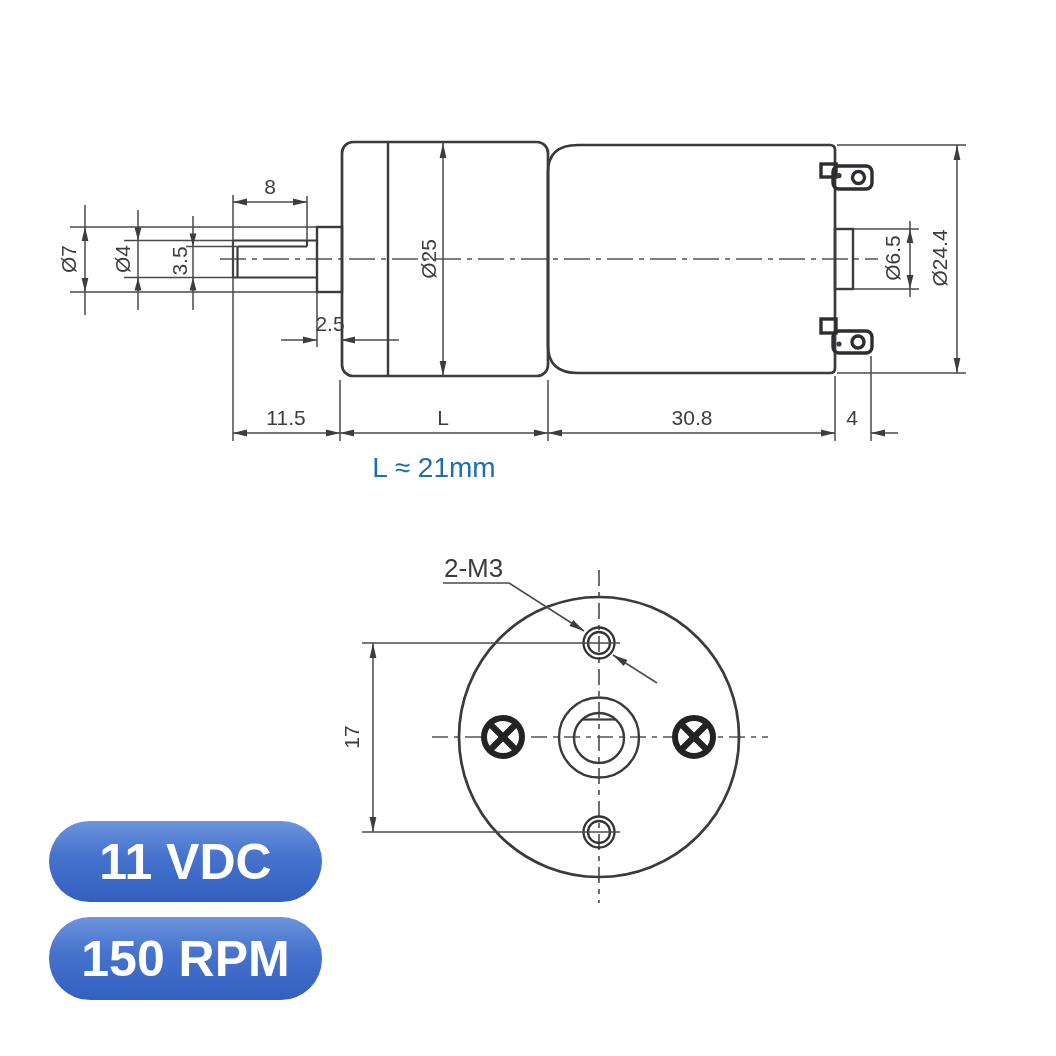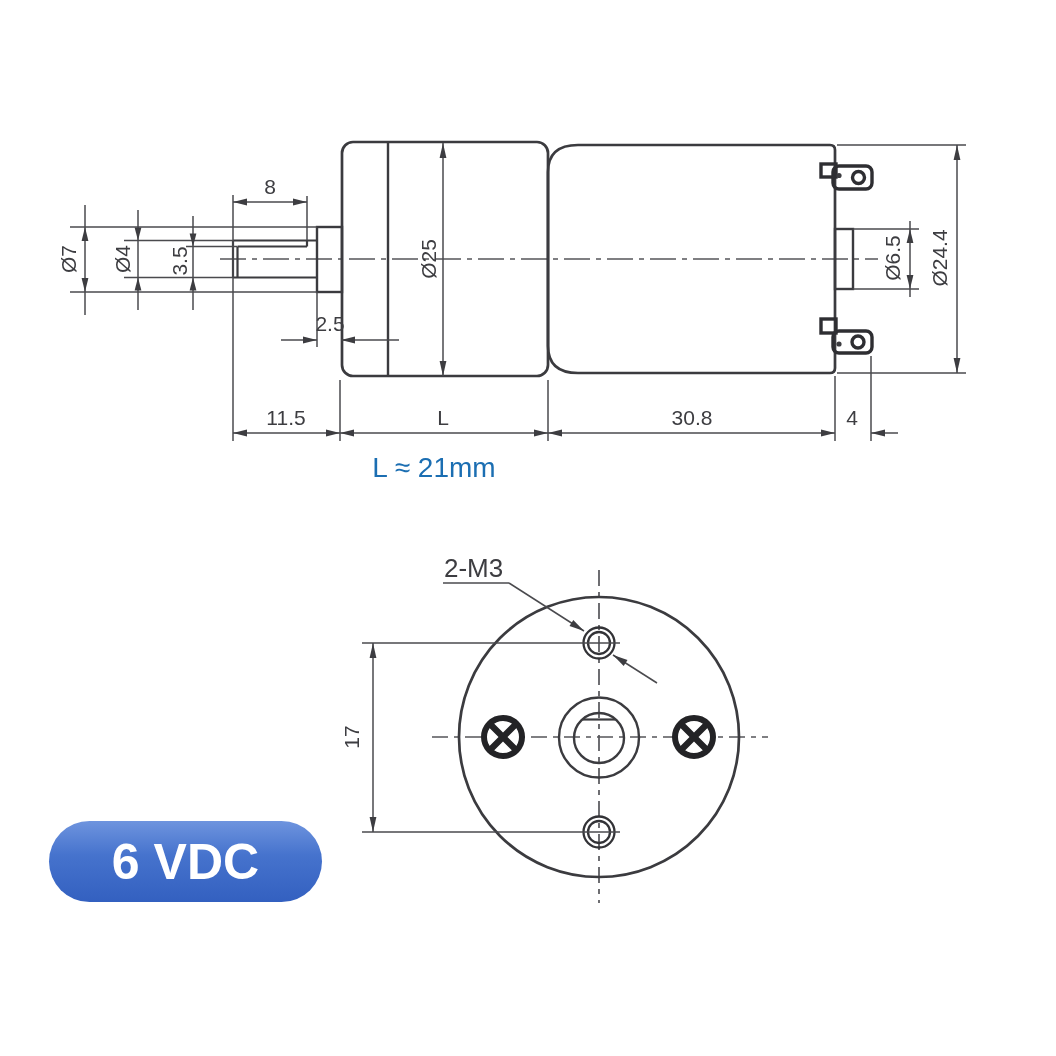--- a/index.html
+++ b/index.html
@@ -190,17 +190,20 @@
       <line class="dim" x1="509" y1="583" x2="584" y2="631"></line>
       <line class="dim" x1="613" y1="655" x2="657" y2="683"></line>
       <path class="arr" d="M584 631 L569.5 625.9 L573.3 619.9 Z"></path>
       <path class="arr" d="M613 655 L623.7 666.1 L627.5 660.1 Z"></path>
       <text class="dimtxt2" x="444" y="577" text-anchor="start">2-M3</text>
     </g>
   </g>
 </svg>
 
 <div class="badge" id="badge-voltage">
-  <span>6 VDC</span>
+  <span>11 VDC</span>
 </div>
-
-
+<div class="badge" id="badge-speed">
+  <span>150 RPM</span>
 </div>
 
+
+</div>
+
 </body></html>

